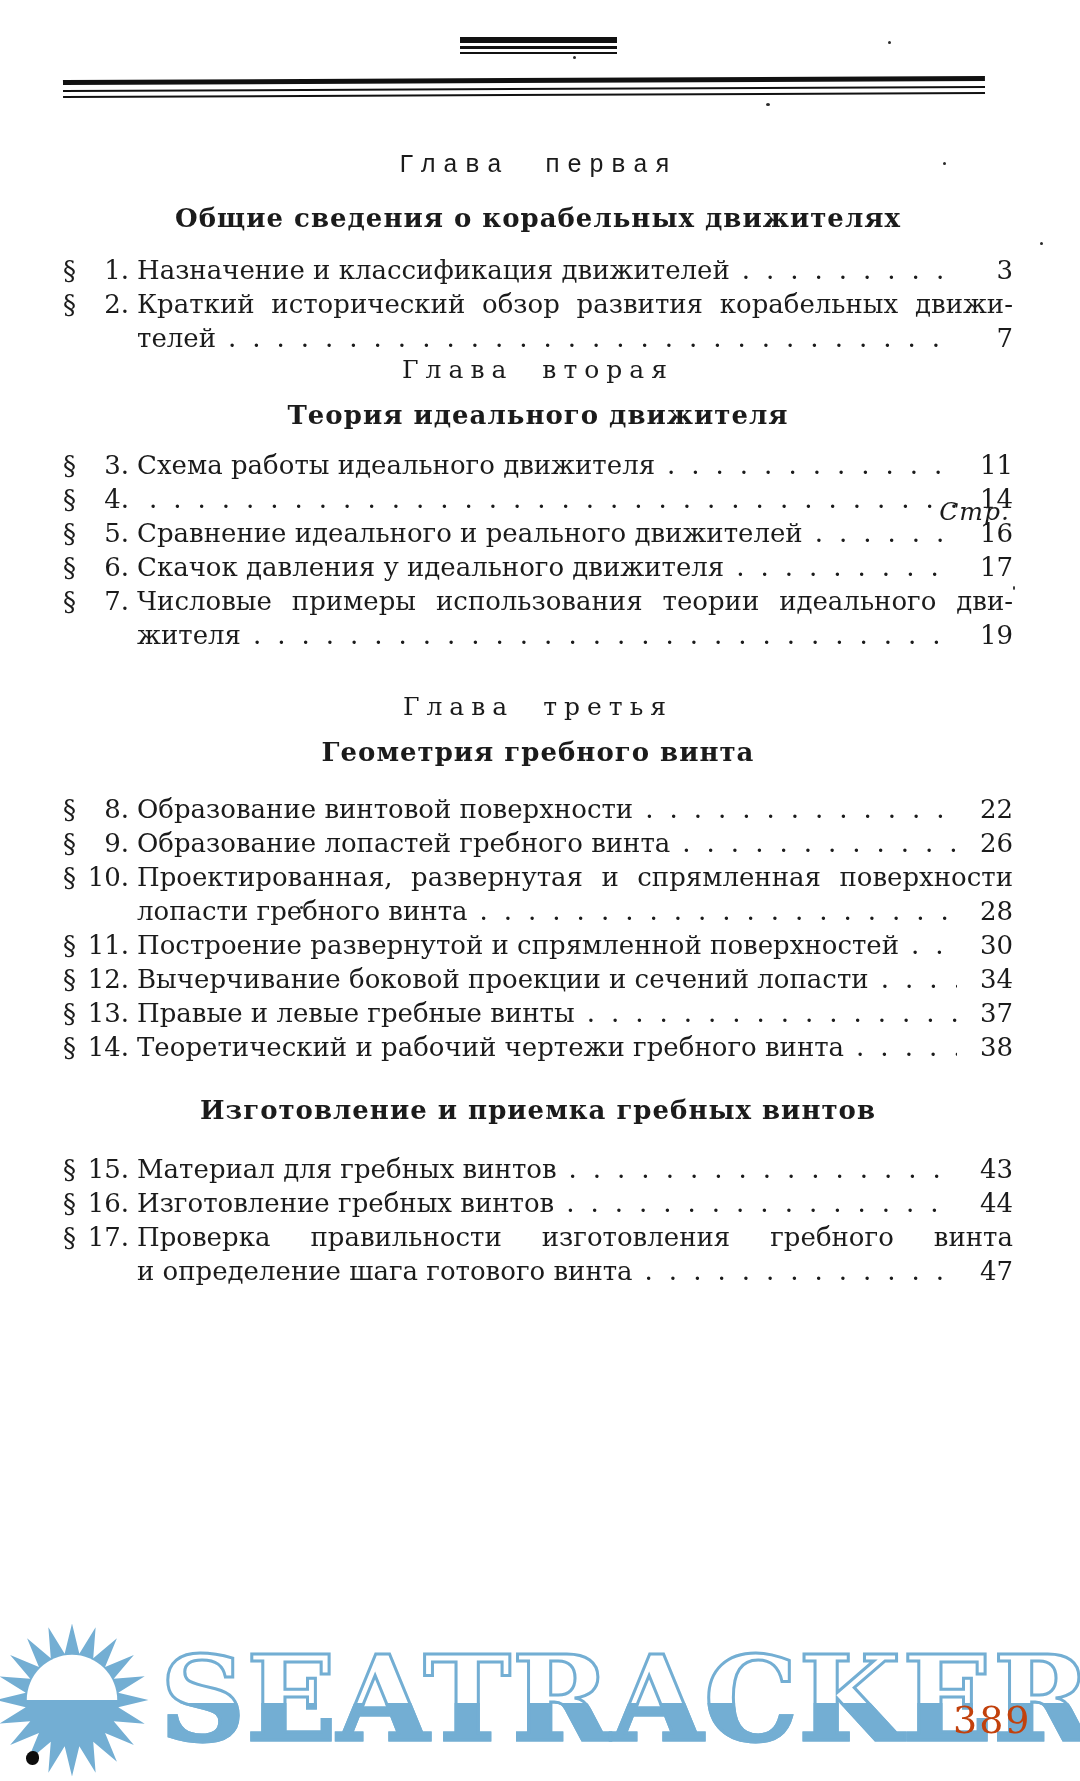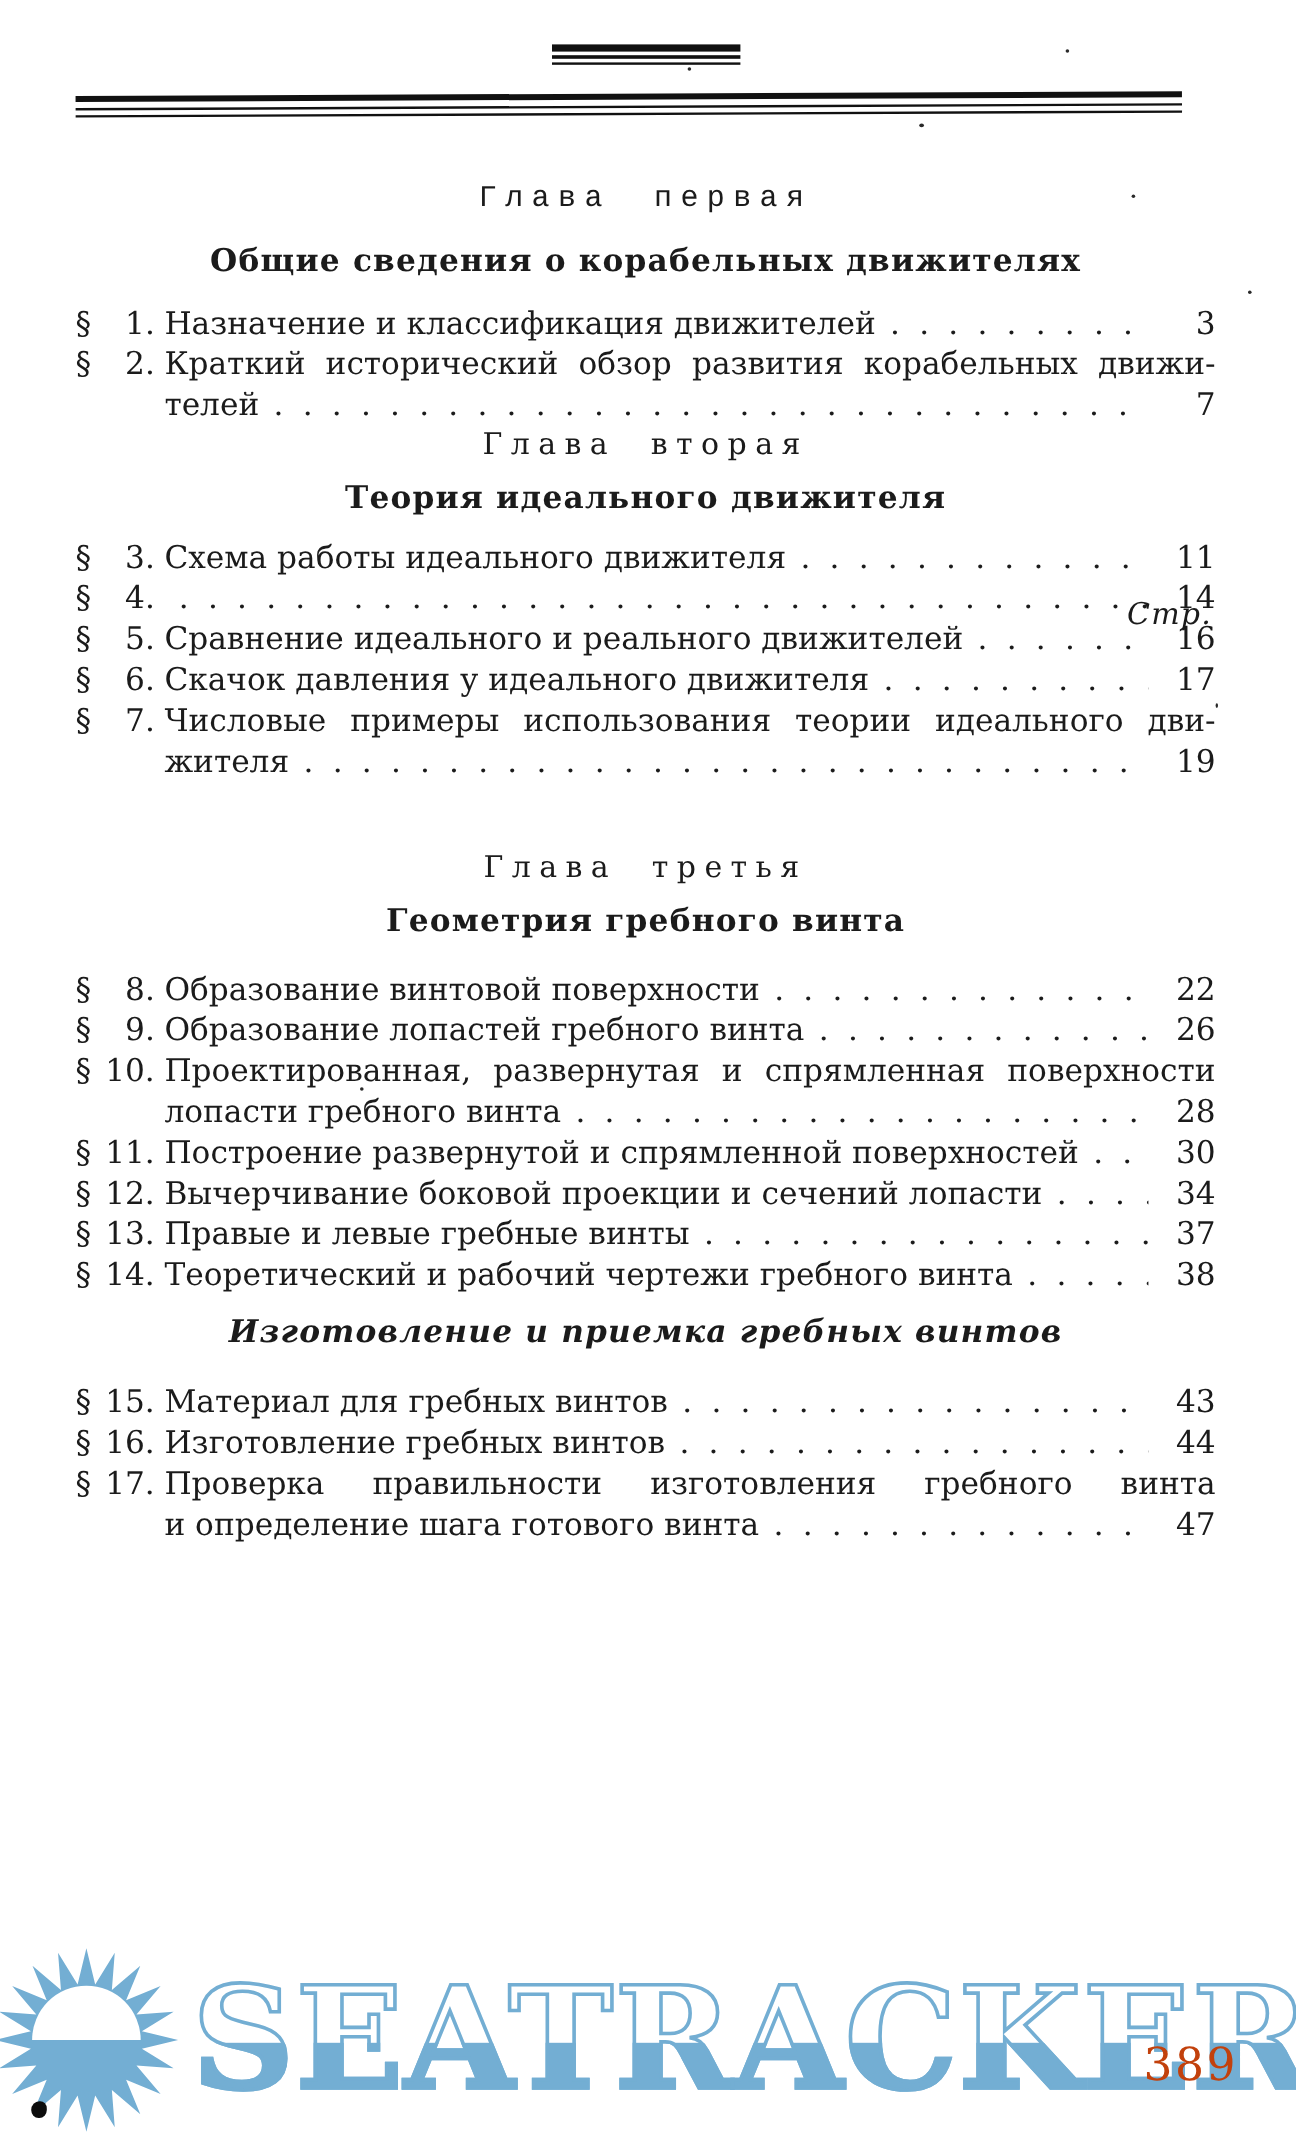--- a/index.html
+++ b/index.html
@@ -49,25 +49,25 @@
     font-style:italic;font-size:25px;letter-spacing:1px;
   }
 
   .chapter{margin:0;}
   .c1 .chapter-heading{margin-top:98px;font-family:Liberation Mono, monospace;}
   .c1 .chapter-title{margin-top:23px;}
   .c1 .entries{margin-top:21px;}
   .c2 .chapter-heading{}
   .c2 .chapter-title{margin-top:16px;}
   .c2 .entries{margin-top:19px;}
-  .c3 .chapter-heading{margin-top:58px;}
+  .c3 .chapter-heading{margin-top:42px;}
   .c3 .chapter-title{margin-top:16px;}
   .c3 .entries{margin-top:26px;}
   .c4 .chapter-heading{margin-top:44px;}
-  .c4 .chapter-title{margin-top:16px;font-style:italic;}
+  .c4 .chapter-title{margin-top:32px;}
   .c4 .entries{margin-top:28px;}
 
   .row{
     display:flex;align-items:baseline;
     font-size:26px;line-height:32px;height:32px;
     margin-bottom:2px;white-space:nowrap;
   }
   .prefix{display:inline-flex;flex:0 0 74px;}
   .para-mark{width:24px;}
   .num{width:42px;text-align:right;margin-right:8px;}

